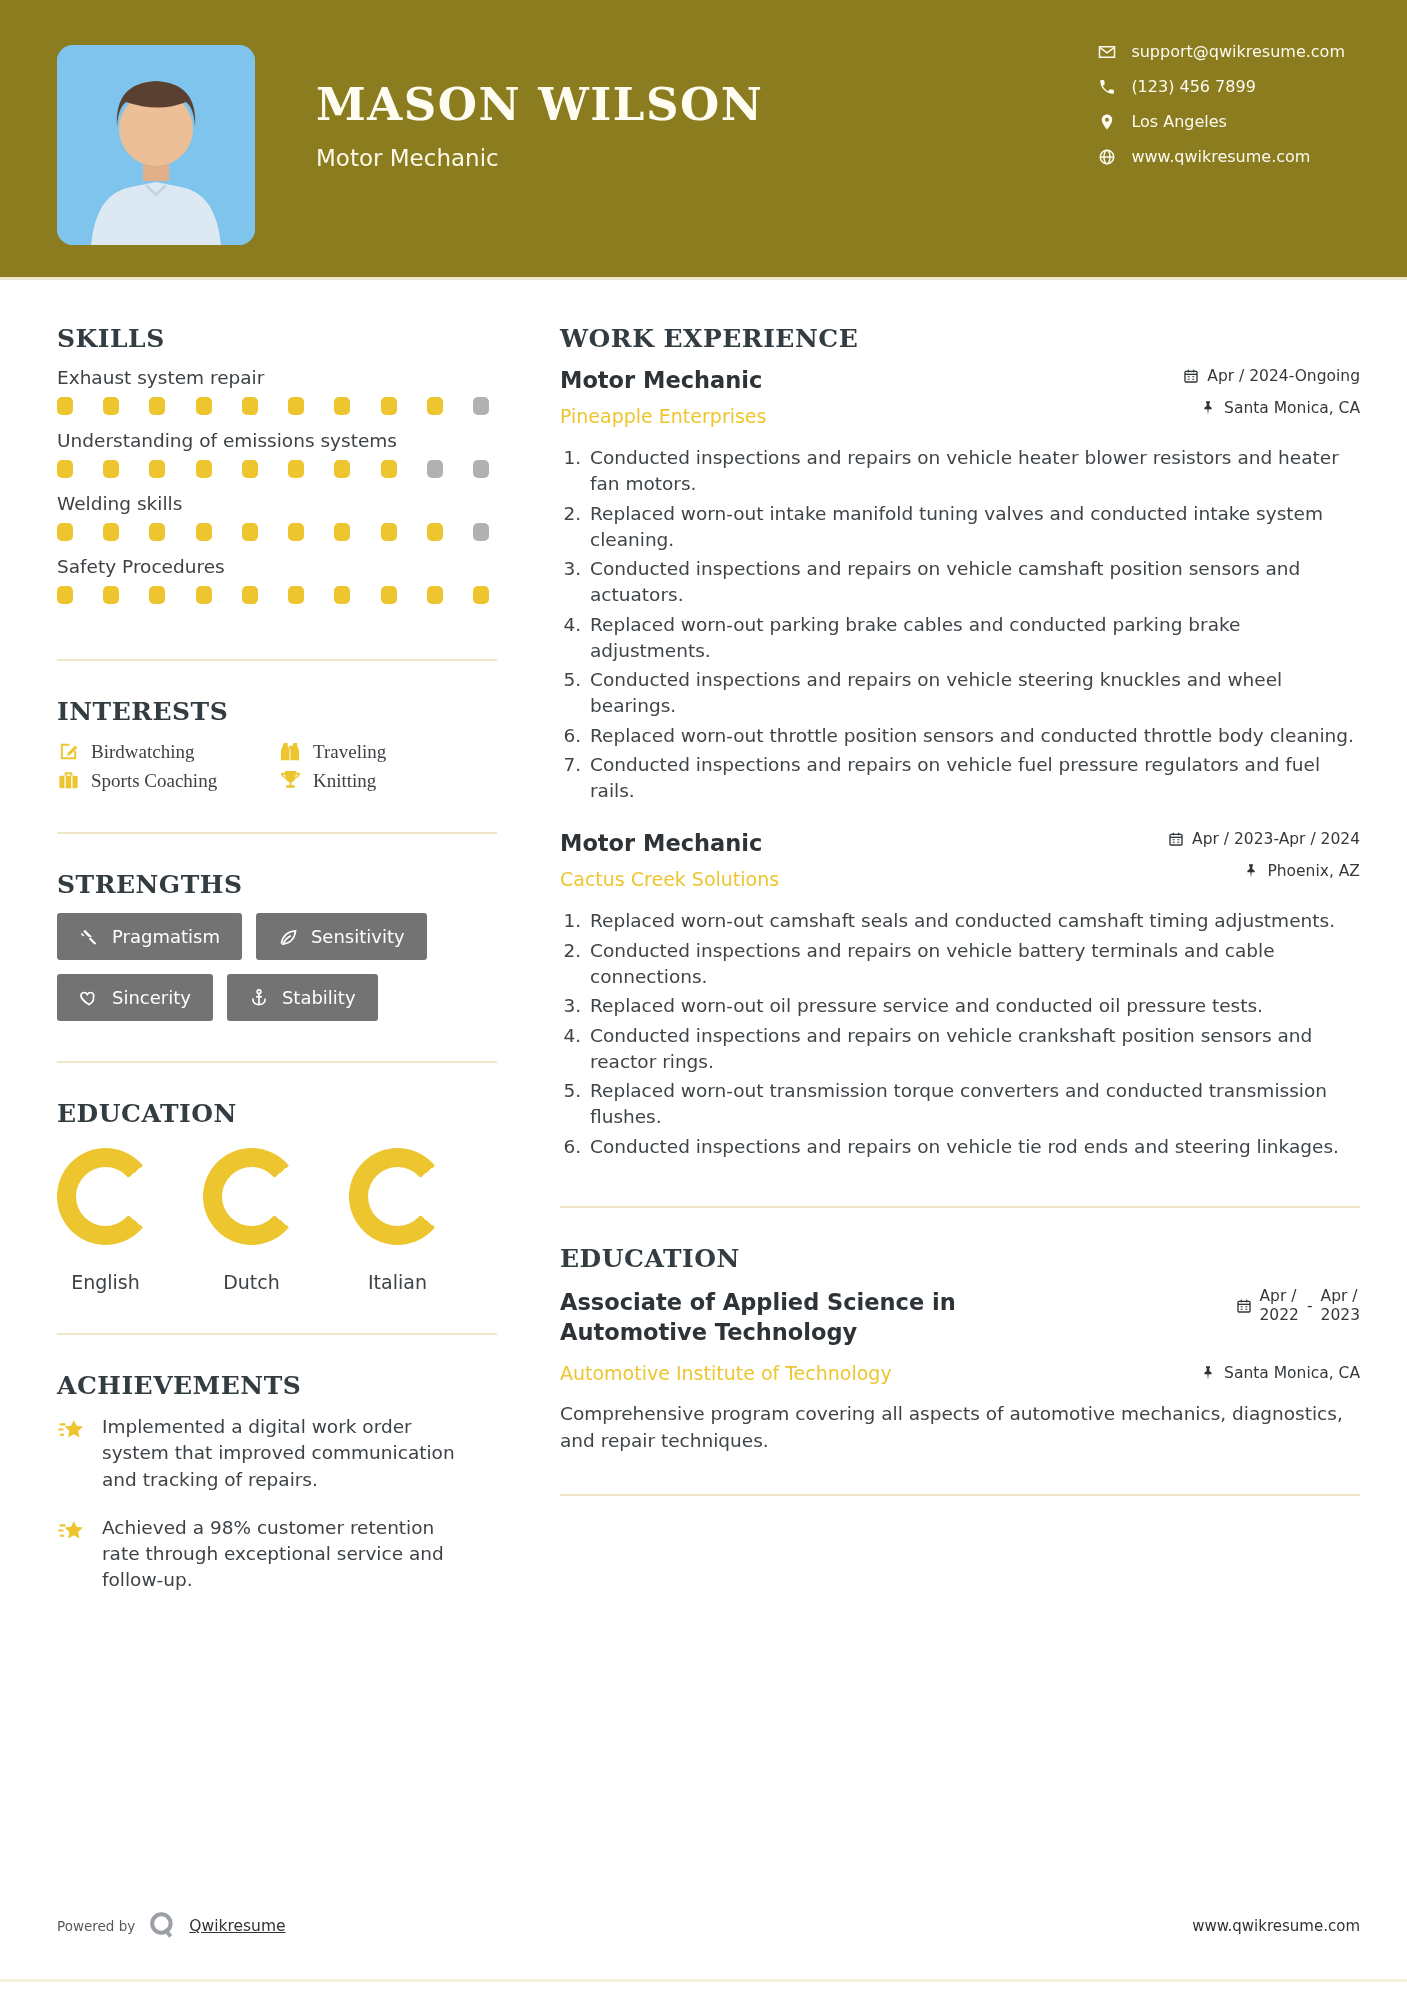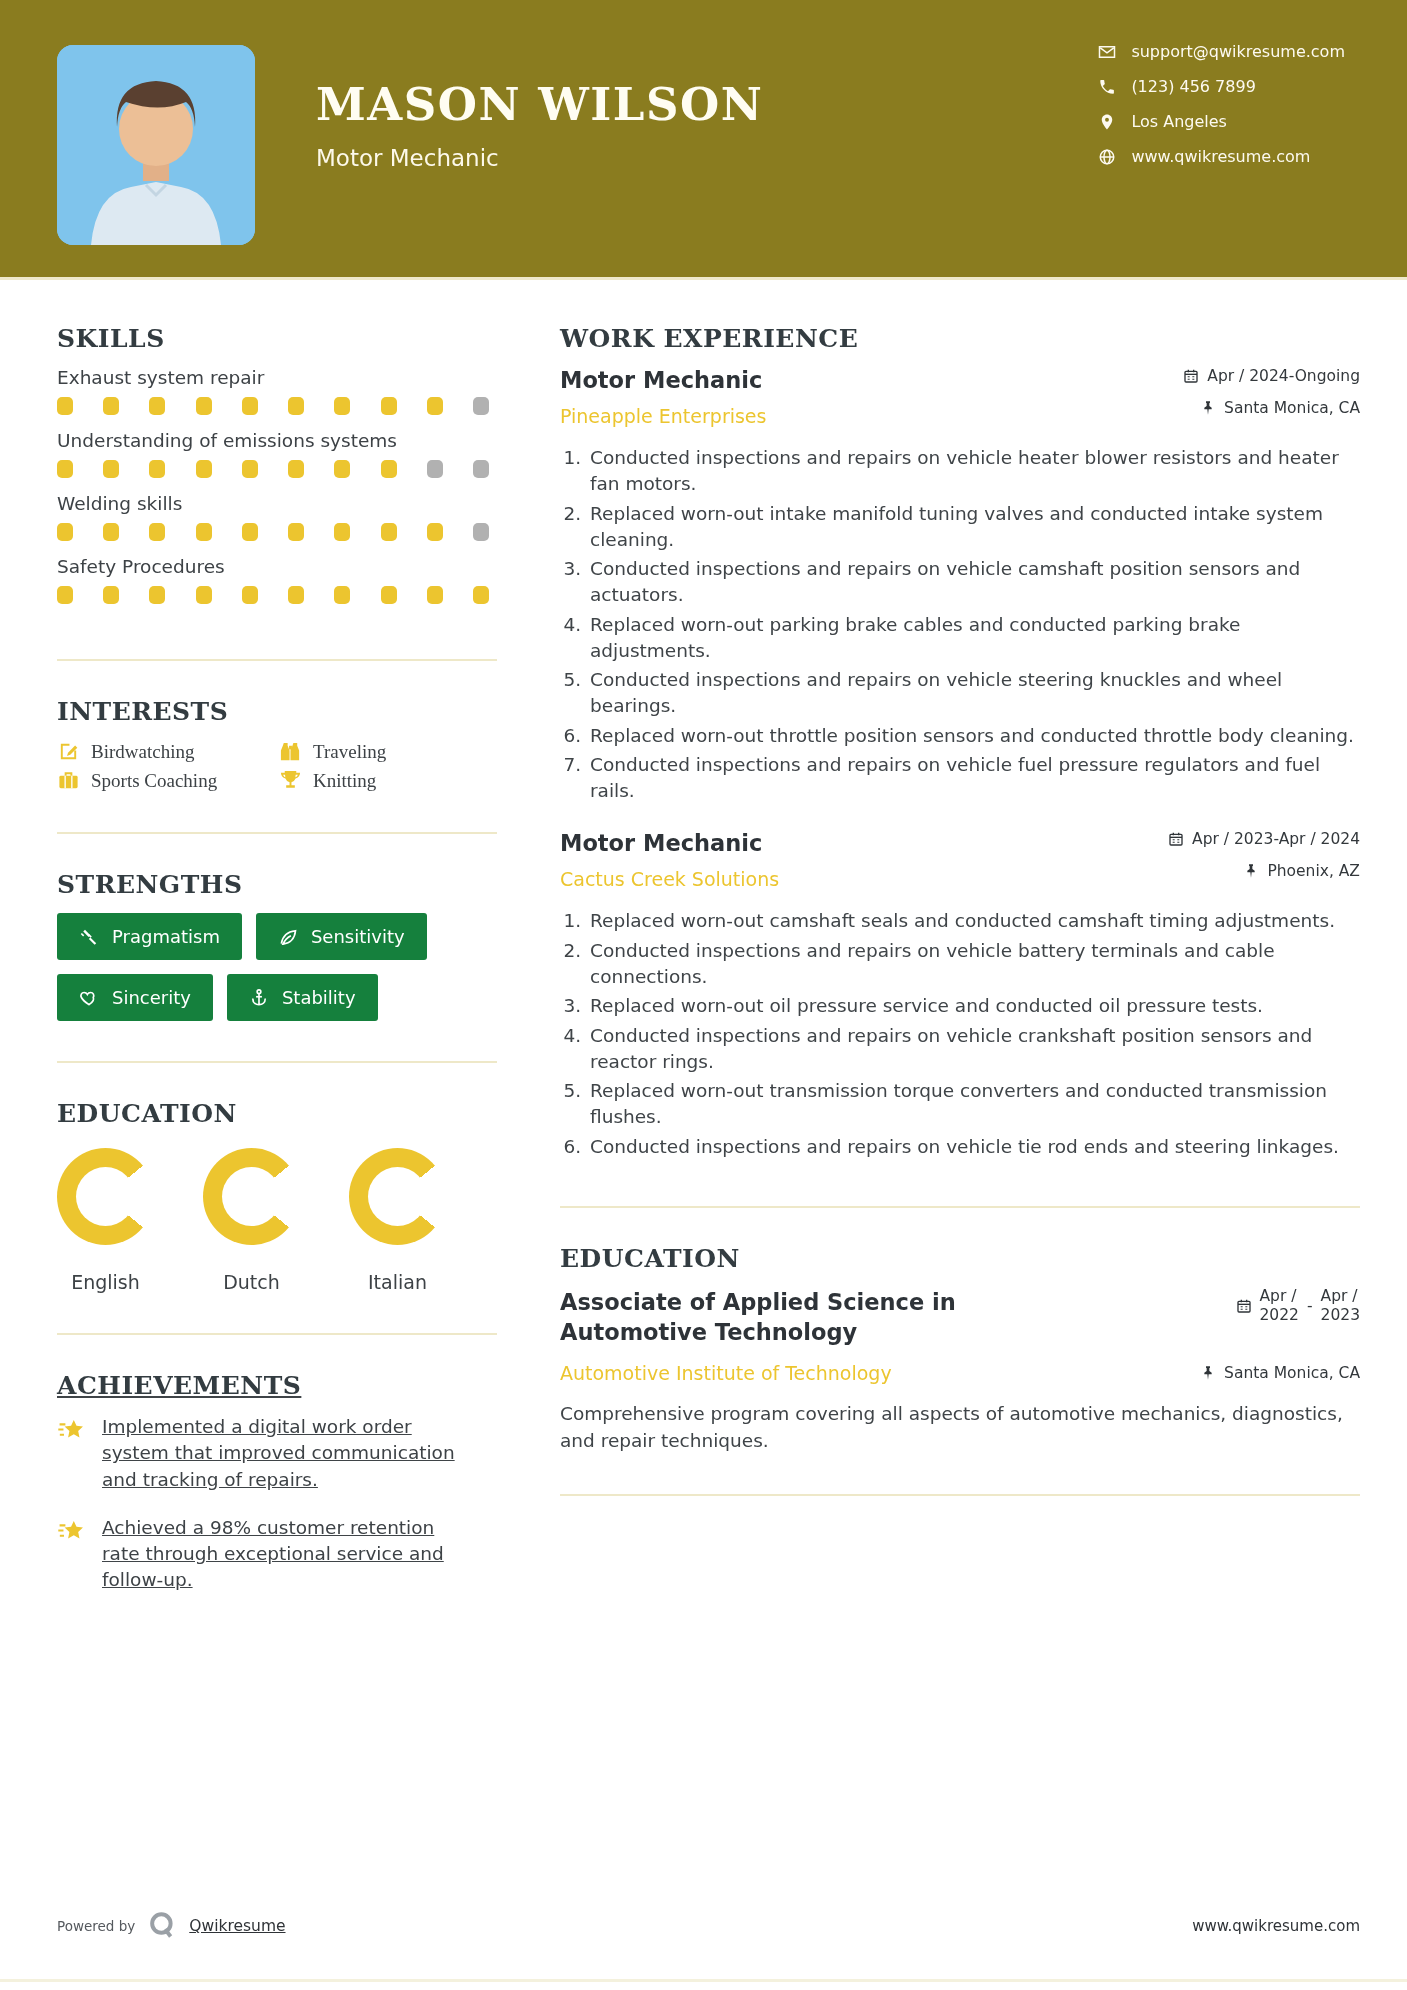--- a/index.html
+++ b/index.html
@@ -21,38 +21,38 @@
   .cicon svg{width:100%;height:100%;}
 
   
   .content{display:flex;padding:44px 47px 0 57px;}
   .left{width:440px;flex:0 0 440px;margin-right:63px;}
   .right{width:800px;flex:0 0 800px;}
 
   h2.sechead{margin:0 0 14px 0;font-family:"DejaVu Serif","Liberation Serif",serif;font-weight:700;
              font-size:25px;letter-spacing:.5px;color:#333c41;}
   .sec{padding-bottom:40px;border-bottom:2px solid #eee8c8;margin-bottom:36px;}
-  .sec.last{border-bottom:none;margin-bottom:0;text-decoration:underline;}
+  .sec.last{border-bottom:none;margin-bottom:0;}
 
   
   .skill{margin-bottom:15px;}
   .slabel{font-size:18.5px;color:#3d4246;margin-bottom:9px;}
   .dots{display:flex;justify-content:space-between;width:432px;}
   .dot{width:16px;height:18px;border-radius:5px;background:#b1b1b1;}
   .dot.on{background:#ecc52f;}
 
   
   .igrid{display:grid;grid-template-columns:222px 1fr;row-gap:6px;font-family:Liberation Serif, serif;}
   .intitem{display:flex;align-items:center;gap:11px;font-size:19px;color:#3d4246;}
   .iicon{width:23px;height:23px;color:#ecc52f;flex:0 0 auto;}
   .iicon svg{width:100%;height:100%;}
 
   
   .chips{display:flex;flex-wrap:wrap;gap:14px;width:440px;}
-  .chip{display:inline-flex;align-items:center;gap:13px;background:#15803d;color:#fff;
+  .chip{display:inline-flex;align-items:center;gap:13px;background:#737373;color:#fff;
         font-size:18px;padding:13px 22px;border-radius:3px;}
   .chip .iicon{color:#fff;width:20px;height:20px;}
 
   
   .langs{display:flex;gap:49px;padding-top:6px;}
   .lang{width:97px;text-align:center;}
   .arc{position:relative;width:97px;height:97px;border-radius:50%;}
   .arc i{position:absolute;left:19px;top:19px;width:59px;height:59px;border-radius:50%;background:#fff;}
   .lang .lname{margin-top:26px;font-size:19px;color:#3d4246;}
 

